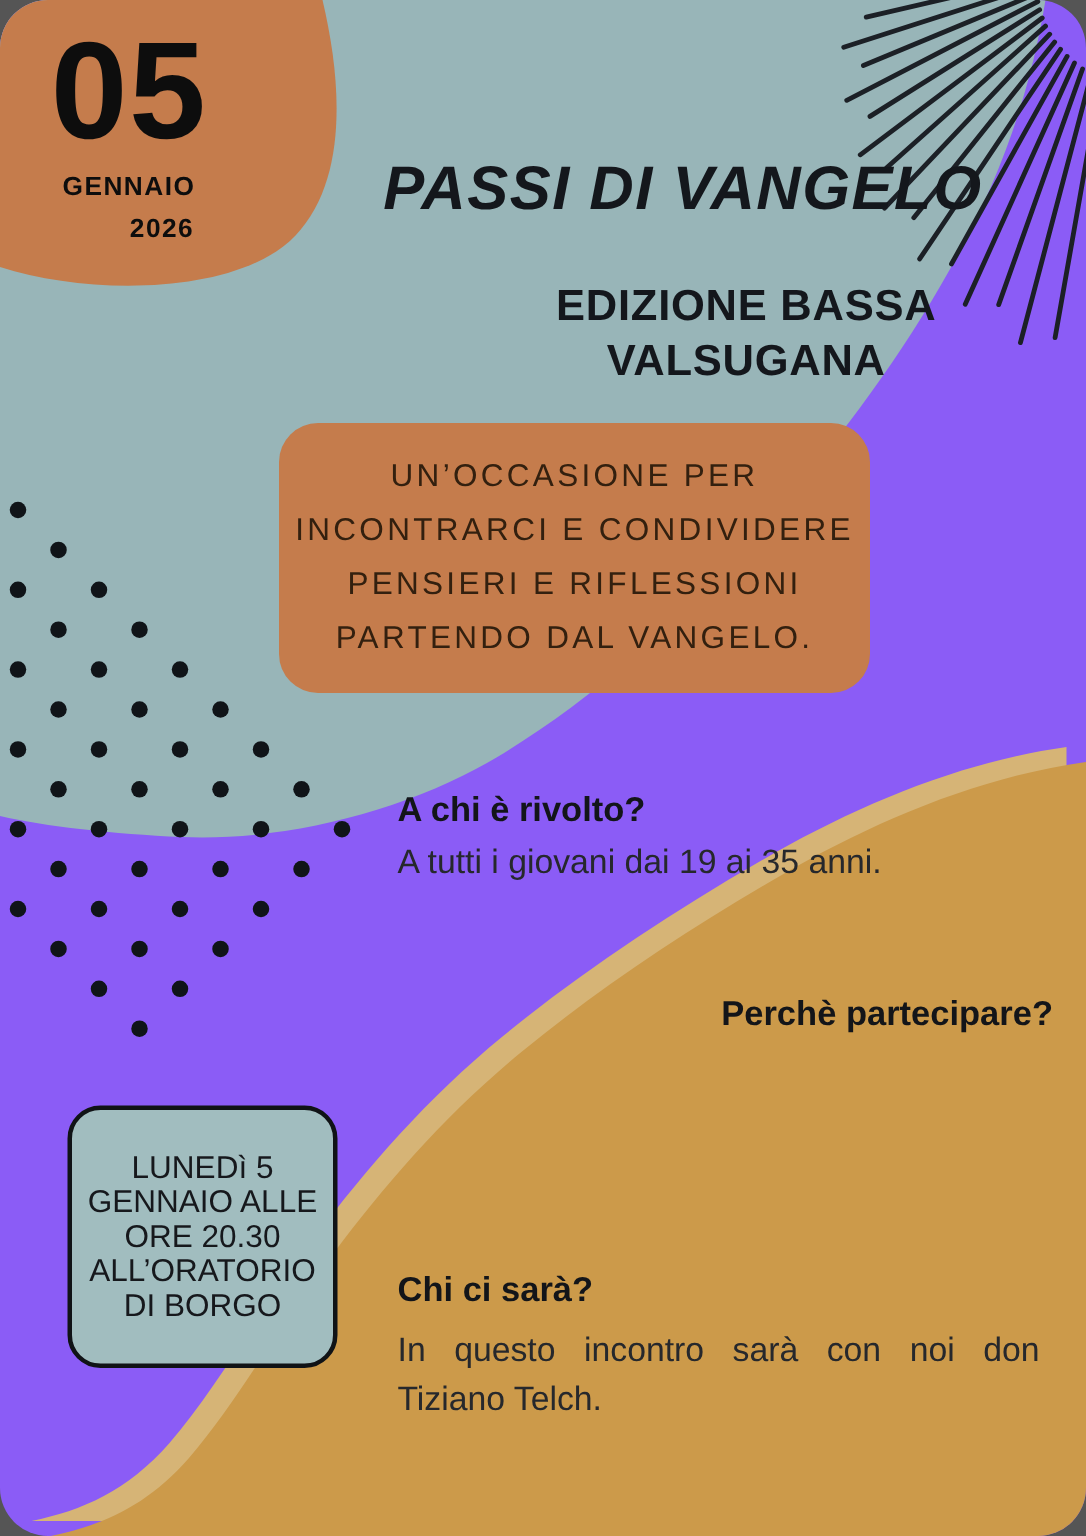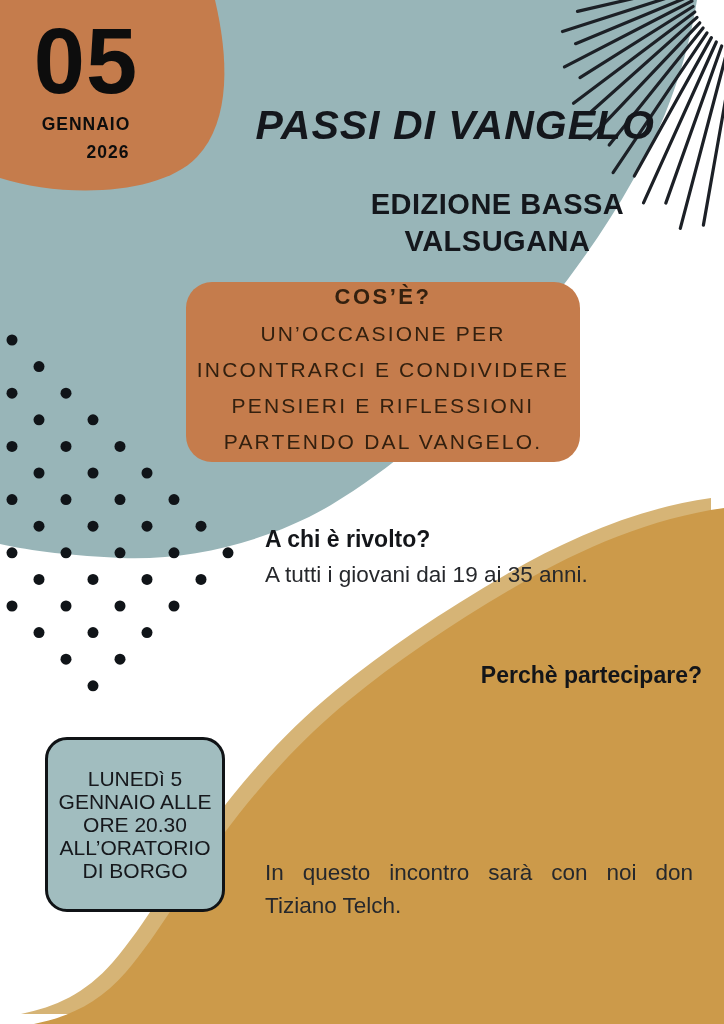--- a/index.html
+++ b/index.html
@@ -1,20 +1,21 @@
 <!DOCTYPE html>
 <html><head>
 <meta charset="utf-8">
 <style>
   html,body{margin:0;padding:0;background:#555;}
   .poster{
     position:relative;width:724px;height:1024px;overflow:hidden;
-    background:#ffffff;
+    background:#8b5cf6;
     font-family:"Liberation Sans","DejaVu Sans",sans-serif;
     color:#17191d;
+    border-radius:32px;
   }
   .bg-svg{position:absolute;inset:0;z-index:0;display:block;}
   .layer{position:absolute;z-index:2;}
 
   
   .date-badge{left:0;top:18px;width:172px;text-align:center;color:#0d0d0d;}
   .date-badge .day{font-size:92px;font-weight:700;line-height:0.95;letter-spacing:1px;}
   .date-badge .month{font-size:17.5px;font-weight:700;letter-spacing:1px;margin-top:9px;}
   .date-badge .year{font-size:17.5px;font-weight:700;letter-spacing:1px;margin-top:7px;padding-left:44px;}
 
@@ -140,21 +141,20 @@
     <div class="month">GENNAIO</div>
     <div class="year">2026</div>
   </div>
 
   <div class="layer title">PASSI DI VANGELO</div>
 
   <div class="layer subtitle">EDIZIONE BASSA
 VALSUGANA</div>
 
   <div class="layer what-box">
-    <div class="heading">COS’È?</div>
     <div class="body">UN’OCCASIONE PER
 INCONTRARCI E CONDIVIDERE
 PENSIERI E RIFLESSIONI
 PARTENDO DAL VANGELO.</div>
   </div>
 
   <div class="layer who-section">
     <div class="section-heading">A chi è rivolto?</div>
     <div class="section-body">A tutti i giovani dai 19 ai 35 anni.</div>
   </div>
@@ -165,16 +165,17 @@
 
   <div class="layer when-box">
     <div class="body">LUNEDì 5
 GENNAIO ALLE
 ORE 20.30
 ALL’ORATORIO
 DI BORGO</div>
   </div>
 
   <div class="layer guest-section">
+    <div class="section-heading">Chi ci sarà?</div>
     <div class="section-body">In questo incontro sarà con noi don Tiziano Telch.</div>
   </div>
 
 </div>
 
 </body></html>

